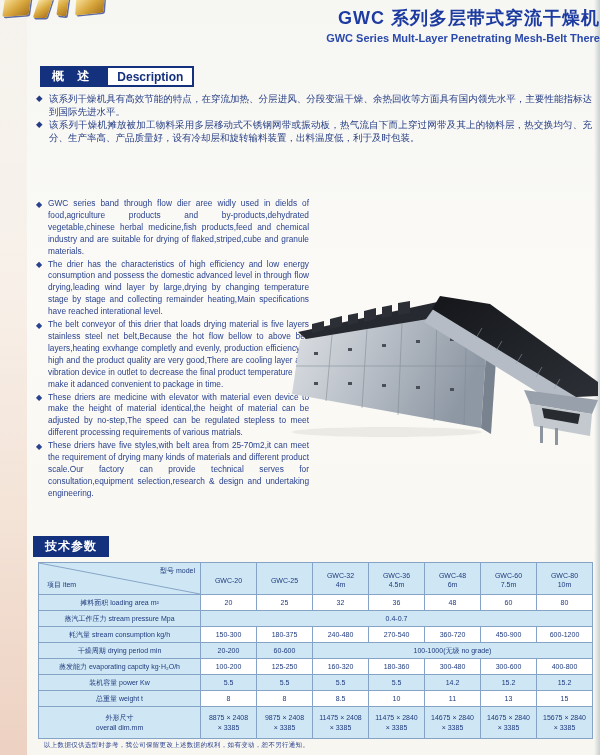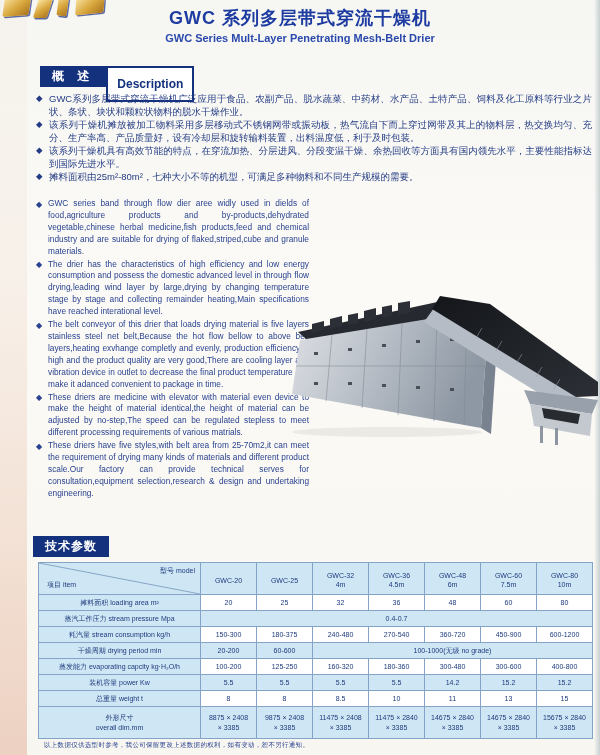--- a/index.html
+++ b/index.html
@@ -29,33 +29,33 @@
     background:linear-gradient(140deg,#f7df9a 10%,#d9a83e 55%,#a8731e 100%);
     box-shadow:1.5px 1.5px 0 rgba(40,60,140,0.75);
     border-radius:2px;
   }
   .lf1 { left:2px;  top:2px;  width:26px; height:22px; transform:skewX(-12deg) rotate(-4deg); }
   .lf2 { left:34px; top:6px;  width:14px; height:20px; transform:skewX(-18deg); }
   .lf3 { left:56px; top:0px;  width:10px; height:24px; transform:rotate(8deg); }
   .lf4 { left:74px; top:2px;  width:28px; height:20px; transform:skewX(-10deg) rotate(-6deg); }
 
   
-  .title-wrap { position:absolute; left:0; top:6px; width:600px; text-align:center; }
+  .title-wrap { position:absolute; left:0; top:6px; width:600px; text-align:right; }
   .title-cn { font-size:18px; font-weight:bold; color:#1d3ba0; letter-spacing:1px; }
   .title-en { font-size:11px; font-weight:bold; color:#2a49ac; margin-top:2px; }
 
   
   .sec-header { position:absolute; display:flex; align-items:stretch; height:21px; }
   .sec-cn {
     background:#14317e; color:#ffffff; font-weight:bold; font-size:12px;
     display:flex; align-items:center; padding:0 12px; letter-spacing:5px; white-space:nowrap;
   }
   .sec-en {
     background:#ffffff; border:2px solid #14317e; color:#14317e; font-weight:bold;
-    font-size:12px; display:flex; align-items:center; padding:16px 9px; white-space:nowrap; word-spacing:4px;
+    font-size:12px; display:flex; align-items:center; padding:8px 9px; white-space:nowrap; word-spacing:4px;
   }
   .hdr-desc { left:40px; top:66px; }
   .hdr-tech { left:33px; top:536px;gap:26px; }
 
   
   .cn-bullets { position:absolute; left:36px; top:92px; width:556px; }
   .cn-bullets .b { position:relative; padding-left:13px; font-size:9.5px; line-height:13px; color:#243c84; text-align:justify; }
   .cn-bullets .b::before { content:"◆"; position:absolute; left:0; top:0; font-size:8.5px; color:#243c84; }
 
   
@@ -98,33 +98,31 @@
 
   <div class="logo-frag">
     <span class="lf1"></span>
     <span class="lf2"></span>
     <span class="lf3"></span>
     <span class="lf4"></span>
   </div>
 
   <div class="title-wrap">
     <div class="title-cn">GWC  系列多层带式穿流干燥机</div>
-    <div class="title-en">GWC Series Mult-Layer Penetrating Mesh-Belt Drier</div>
+    <div class="title-en">GWC Series Mult-Layer Penetrating Mesh-Belt There</div>
   </div>
 
   <div class="sec-header hdr-desc">
     <div class="sec-cn">概 述</div>
     <div class="sec-en">Description</div>
   </div>
 
   <div class="cn-bullets">
-    <div class="b">GWC系列多层带式穿流干燥机广泛应用于食品、农副产品、脱水蔬菜、中药材、水产品、土特产品、饲料及化工原料等行业之片状、条状、块状和颗粒状物料的脱水干燥作业。</div>
+    <div class="b">该系列干燥机具有高效节能的特点，在穿流加热、分层进风、分段变温干燥、余热回收等方面具有国内领先水平，主要性能指标达到国际先进水平。</div>
     <div class="b">该系列干燥机摊放被加工物料采用多层移动式不锈钢网带或振动板，热气流自下而上穿过网带及其上的物料层，热交换均匀、充分、生产率高、产品质量好，设有冷却层和旋转输料装置，出料温度低，利于及时包装。</div>
-    <div class="b">该系列干燥机具有高效节能的特点，在穿流加热、分层进风、分段变温干燥、余热回收等方面具有国内领先水平，主要性能指标达到国际先进水平。</div>
-    <div class="b">摊料面积由25m²-80m²，七种大小不等的机型，可满足多种物料和不同生产规模的需要。</div>
   </div>
 
   <div class="en-bullets">
     <div class="b">GWC series band through flow dier aree widly used in dields of food,agriculture products and by-products,dehydrated vegetable,chinese herbal medicine,fish products,feed and chemical industry and are suitable for drying of flaked,striped,cube and granule materials.</div>
     <div class="b">The drier has the characteristics of high efficiency and low energy consumption and possess the domestic advanced level in through flow drying,leading wind layer by large,drying by changing temperature stage by stage and collecting remainder heating,Main specifications have reached interational level.</div>
     <div class="b">The belt conveyor of this drier that loads drying material is five layers stainless steel net belt,Because the hot flow bellow to above belt layers,heating exvhange completly and evenly, production efficiency is high and the product quality are very good,There are cooling layer and vibration device in outlet to decrease the final product temperature and make it adanced convenient to package in time.</div>
     <div class="b">These driers are medicine with elevator with material even device to make the height of material identical,the height of material can be adjusted by no-step,The speed can be regulated stepless to meet different processing requirements of various matrials.</div>
     <div class="b">These driers have five styles,with belt area from 25-70m2,it can meet the requirement of drying many kinds of materials and different product scale.Our factory can provide technical serves for consultation,equipment selection,research &amp; design and undertaking engineering.</div>
   </div>
 

